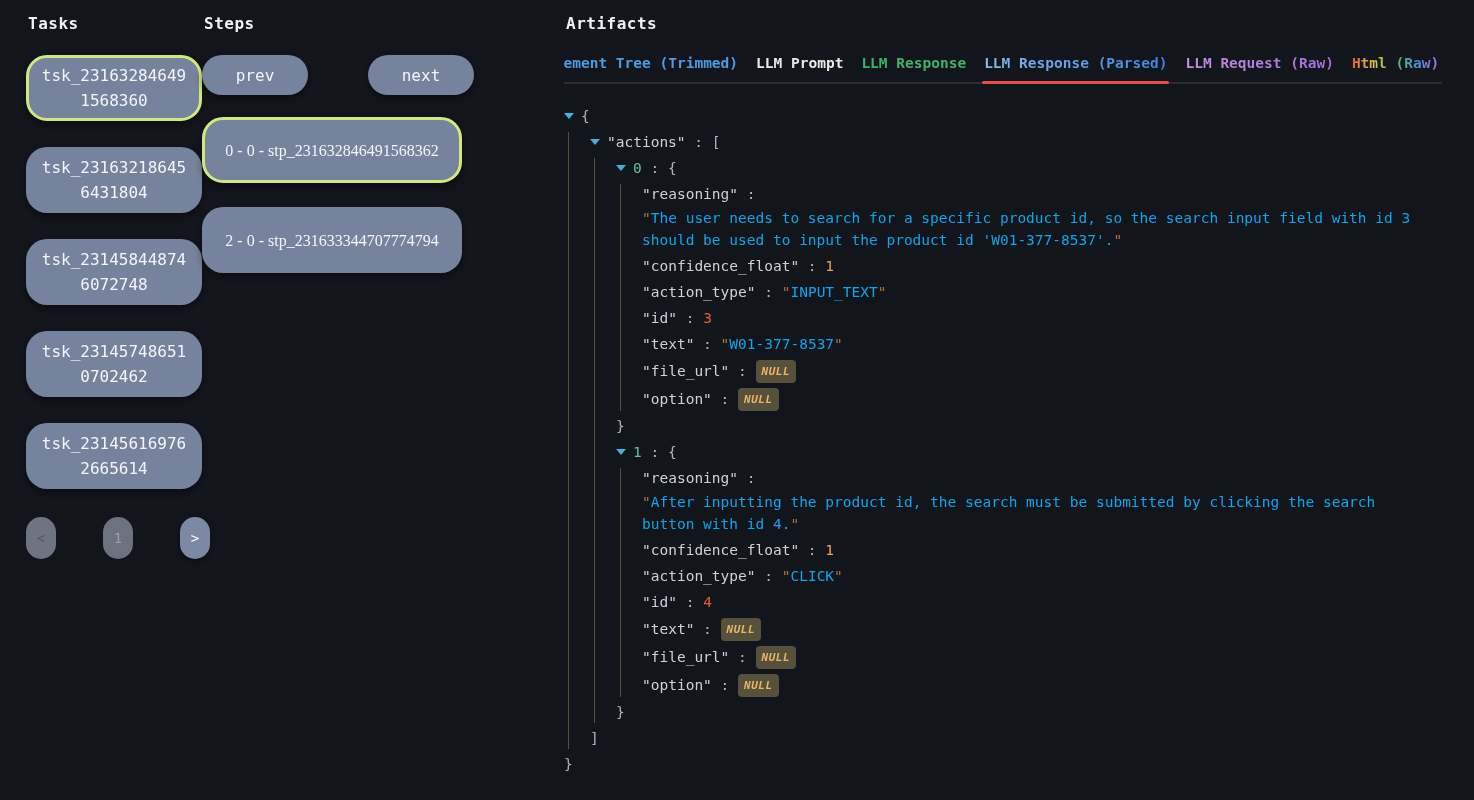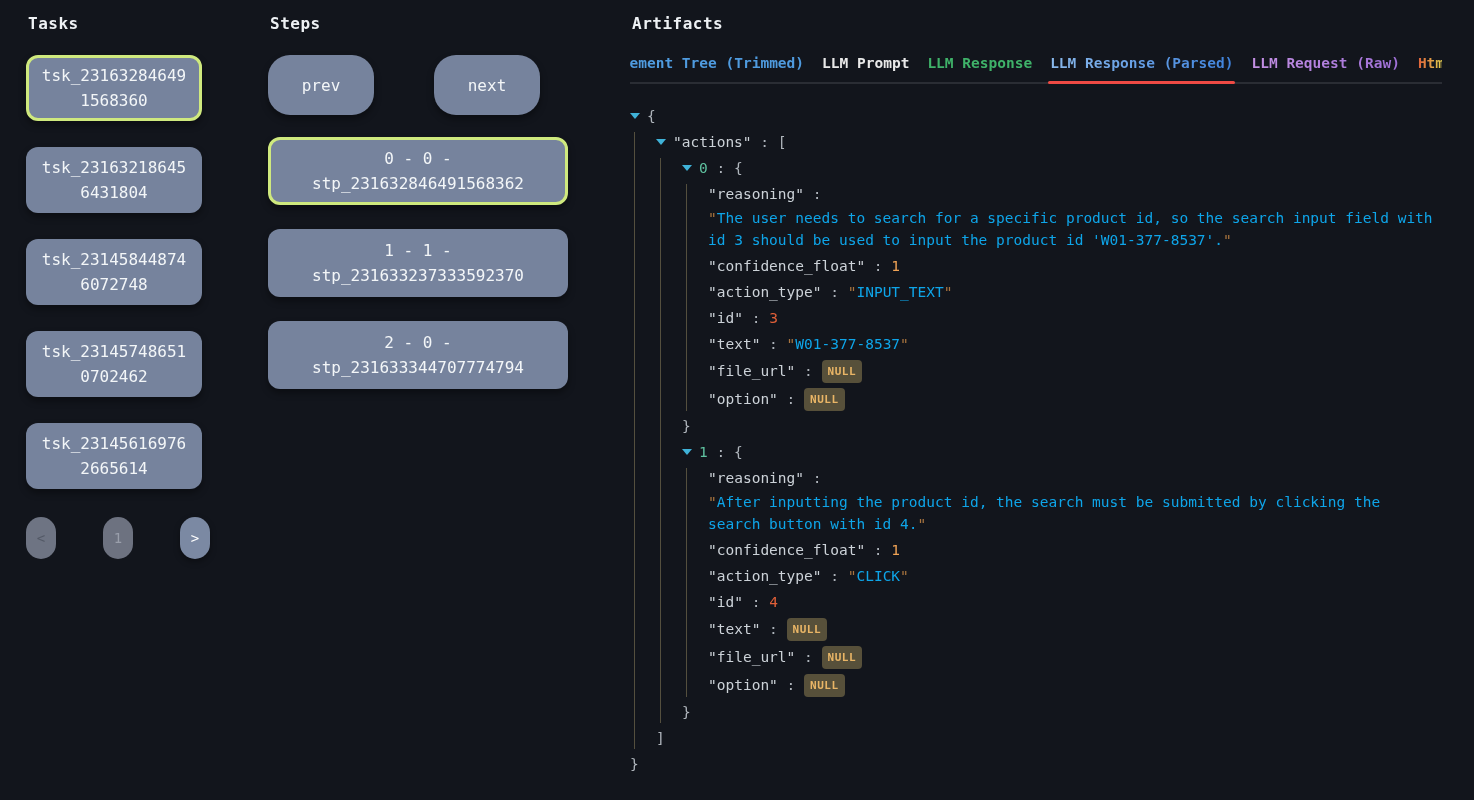--- a/index.html
+++ b/index.html
@@ -5,41 +5,41 @@
   html,body{margin:0;padding:0;}
   body{
     width:1474px;height:800px;overflow:hidden;
     background:#12151c;
     font-family:"DejaVu Sans Mono","Liberation Mono",monospace;
     color:#e8eaed;
     -webkit-font-smoothing:antialiased;
   }
   .app{display:flex;align-items:flex-start;padding-top:12px;}
   .col-tasks{width:176px;margin-left:26px;flex:none;}
-  .col-steps{width:272px;margin-left:66px;flex:none;}
+  .col-steps{width:272px;flex:none;}
   .col-art{flex:1;margin-left:90px;margin-right:32px;min-width:0;}
   .heading{
     font-size:16px;font-weight:bold;color:#eef1f4;
     margin:2px 0 22px 2px;letter-spacing:.5px;
   }
   
   .btn{
     background:#76839d;color:#f3f6f8;
-    border:3px solid transparent;border-radius:12px;
+    border:3px solid transparent;border-radius:21px;
     box-shadow:0 4px 7px rgba(0,0,0,.38);
     display:flex;align-items:center;justify-content:center;
     text-align:center;font-size:16px;line-height:25px;
     box-sizing:border-box;cursor:pointer;
     font-family:inherit;
   }
   .task-btn{width:176px;min-height:62px;padding:5px 8px;margin-bottom:26px;word-break:break-all;}
-  .step-btn{width:300px;min-height:66px;padding:6px 10px;margin-bottom:24px;}
+  .step-btn{width:260px;min-height:66px;padding:6px 10px;margin-bottom:24px;font-family:Liberation Serif, serif;}
   .btn.selected{border-color:#cfe97e;}
   .nav-row{display:flex;justify-content:space-between;margin-bottom:22px;}
-  .nav-btn{width:106px;height:60px;border-radius:22px;border:none;}
+  .nav-btn{width:106px;height:40px;border-radius:22px;border:none;}
   
   .pager{display:flex;justify-content:space-between;width:184px;margin-top:28px;}
   .pg{
     width:30px;height:42px;border-radius:16px;
     display:flex;align-items:center;justify-content:center;
     font-size:14px;cursor:pointer;
   }
   .pg-prev{background:#6e7483;color:#535966;}
   .pg-page{background:#6d7280;color:#9a9fab;}
   .pg-next{background:#7b89a3;color:#ffffff;box-shadow:0 3px 6px rgba(0,0,0,.35);}
@@ -72,20 +72,21 @@
   .str{color:#0ea5e9;}
   .q{color:#a9743f;}
   .num-f{color:#f0a355;}
   .num-i{color:#e05f38;}
   .str-block{margin-top:-3px;line-height:22px;}
   .nullbadge{
     background:#57503a;color:#e9b566;
     font-size:11px;font-weight:bold;letter-spacing:.5px;
     padding:1px 6px;border-radius:4px;display:inline-block;
     vertical-align:1px;
+    font-style:italic;
   }
 </style>
 </head>
 <body>
 
 <div class="app">
 
   <div class="col-tasks">
     <div class="heading">Tasks</div>
     <div id="task-list">
@@ -103,21 +104,20 @@
   </div>
 
   <div class="col-steps">
     <div class="heading">Steps</div>
     <div class="nav-row">
       <div class="btn nav-btn">prev</div>
       <div class="btn nav-btn">next</div>
     </div>
     <div id="step-list">
         <div class="btn step-btn selected">0 - 0 - stp_231632846491568362</div>
-        <div class="btn step-btn">1 - 1 - stp_231633237333592370</div>
         <div class="btn step-btn">2 - 0 - stp_231633344707774794</div>
       </div>
   </div>
 
   <div class="col-art">
     <div class="heading">Artifacts</div>
     <div class="tabwrap">
       <div class="tabbar" id="tabbar">
           <span class="tab" style="color: rgb(79, 155, 223);">Element Tree (Trimmed)</span>
           <span class="tab" style="color: rgb(233, 233, 233);">LLM Prompt</span>

